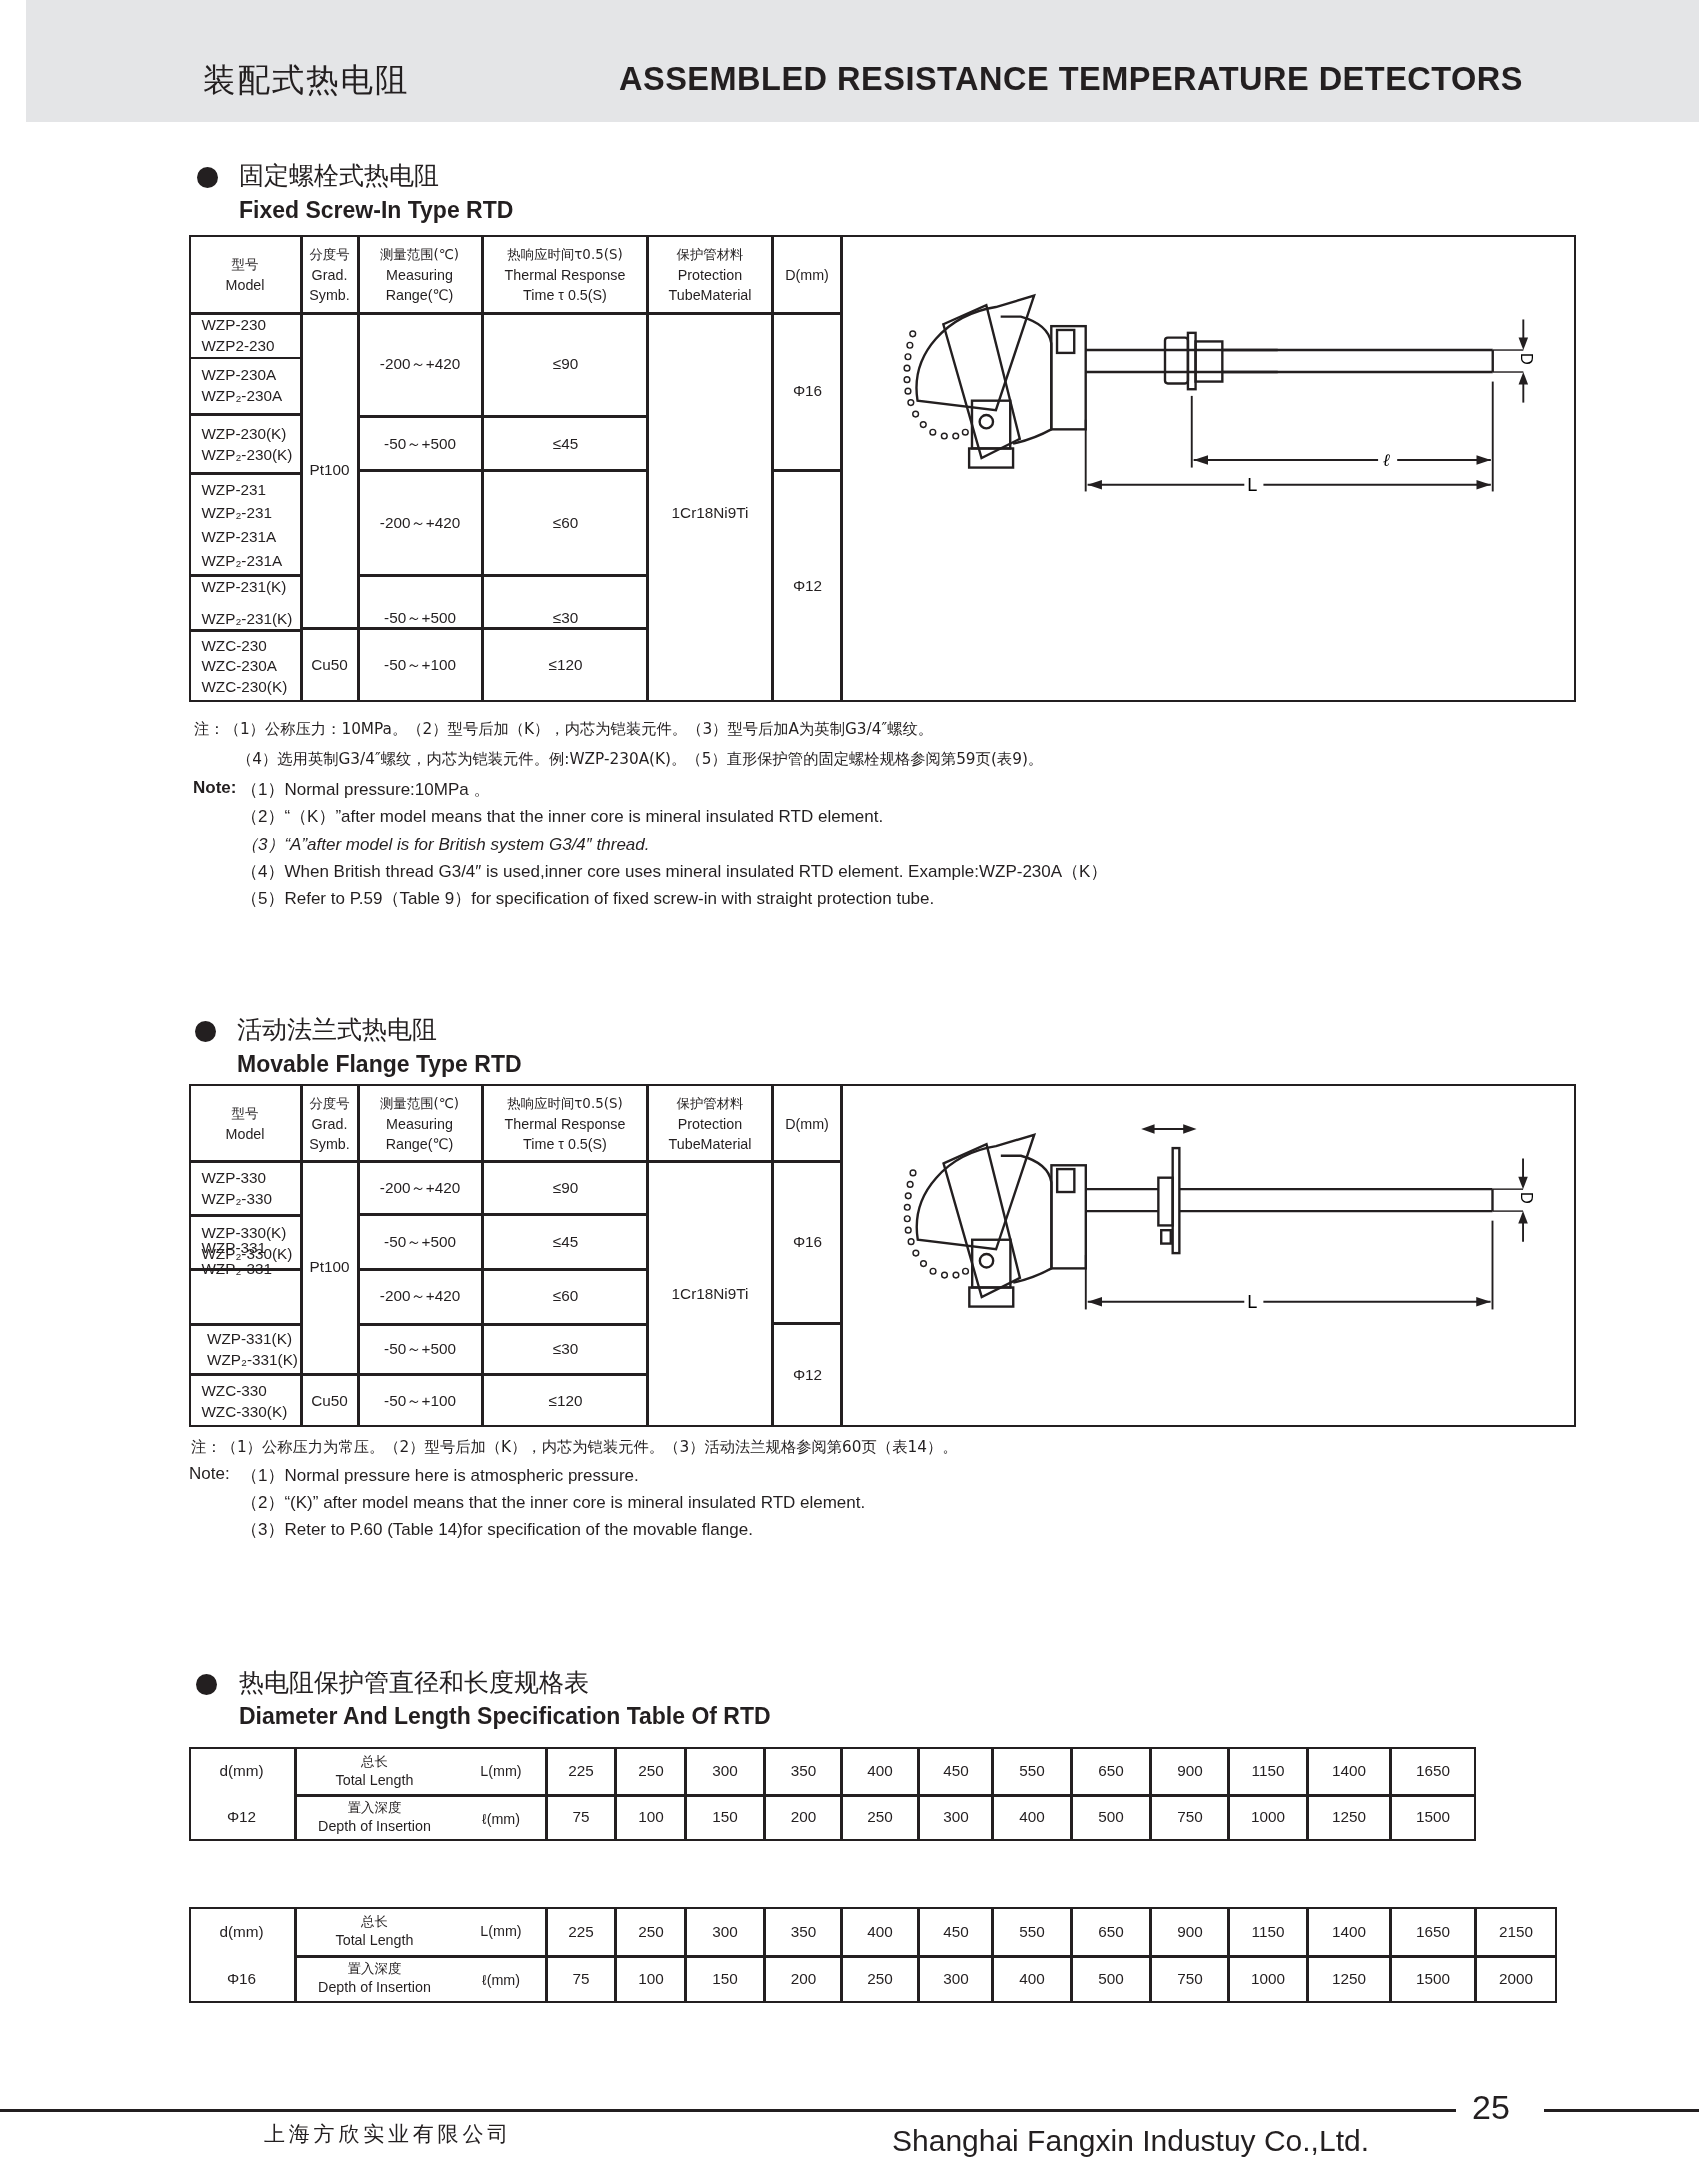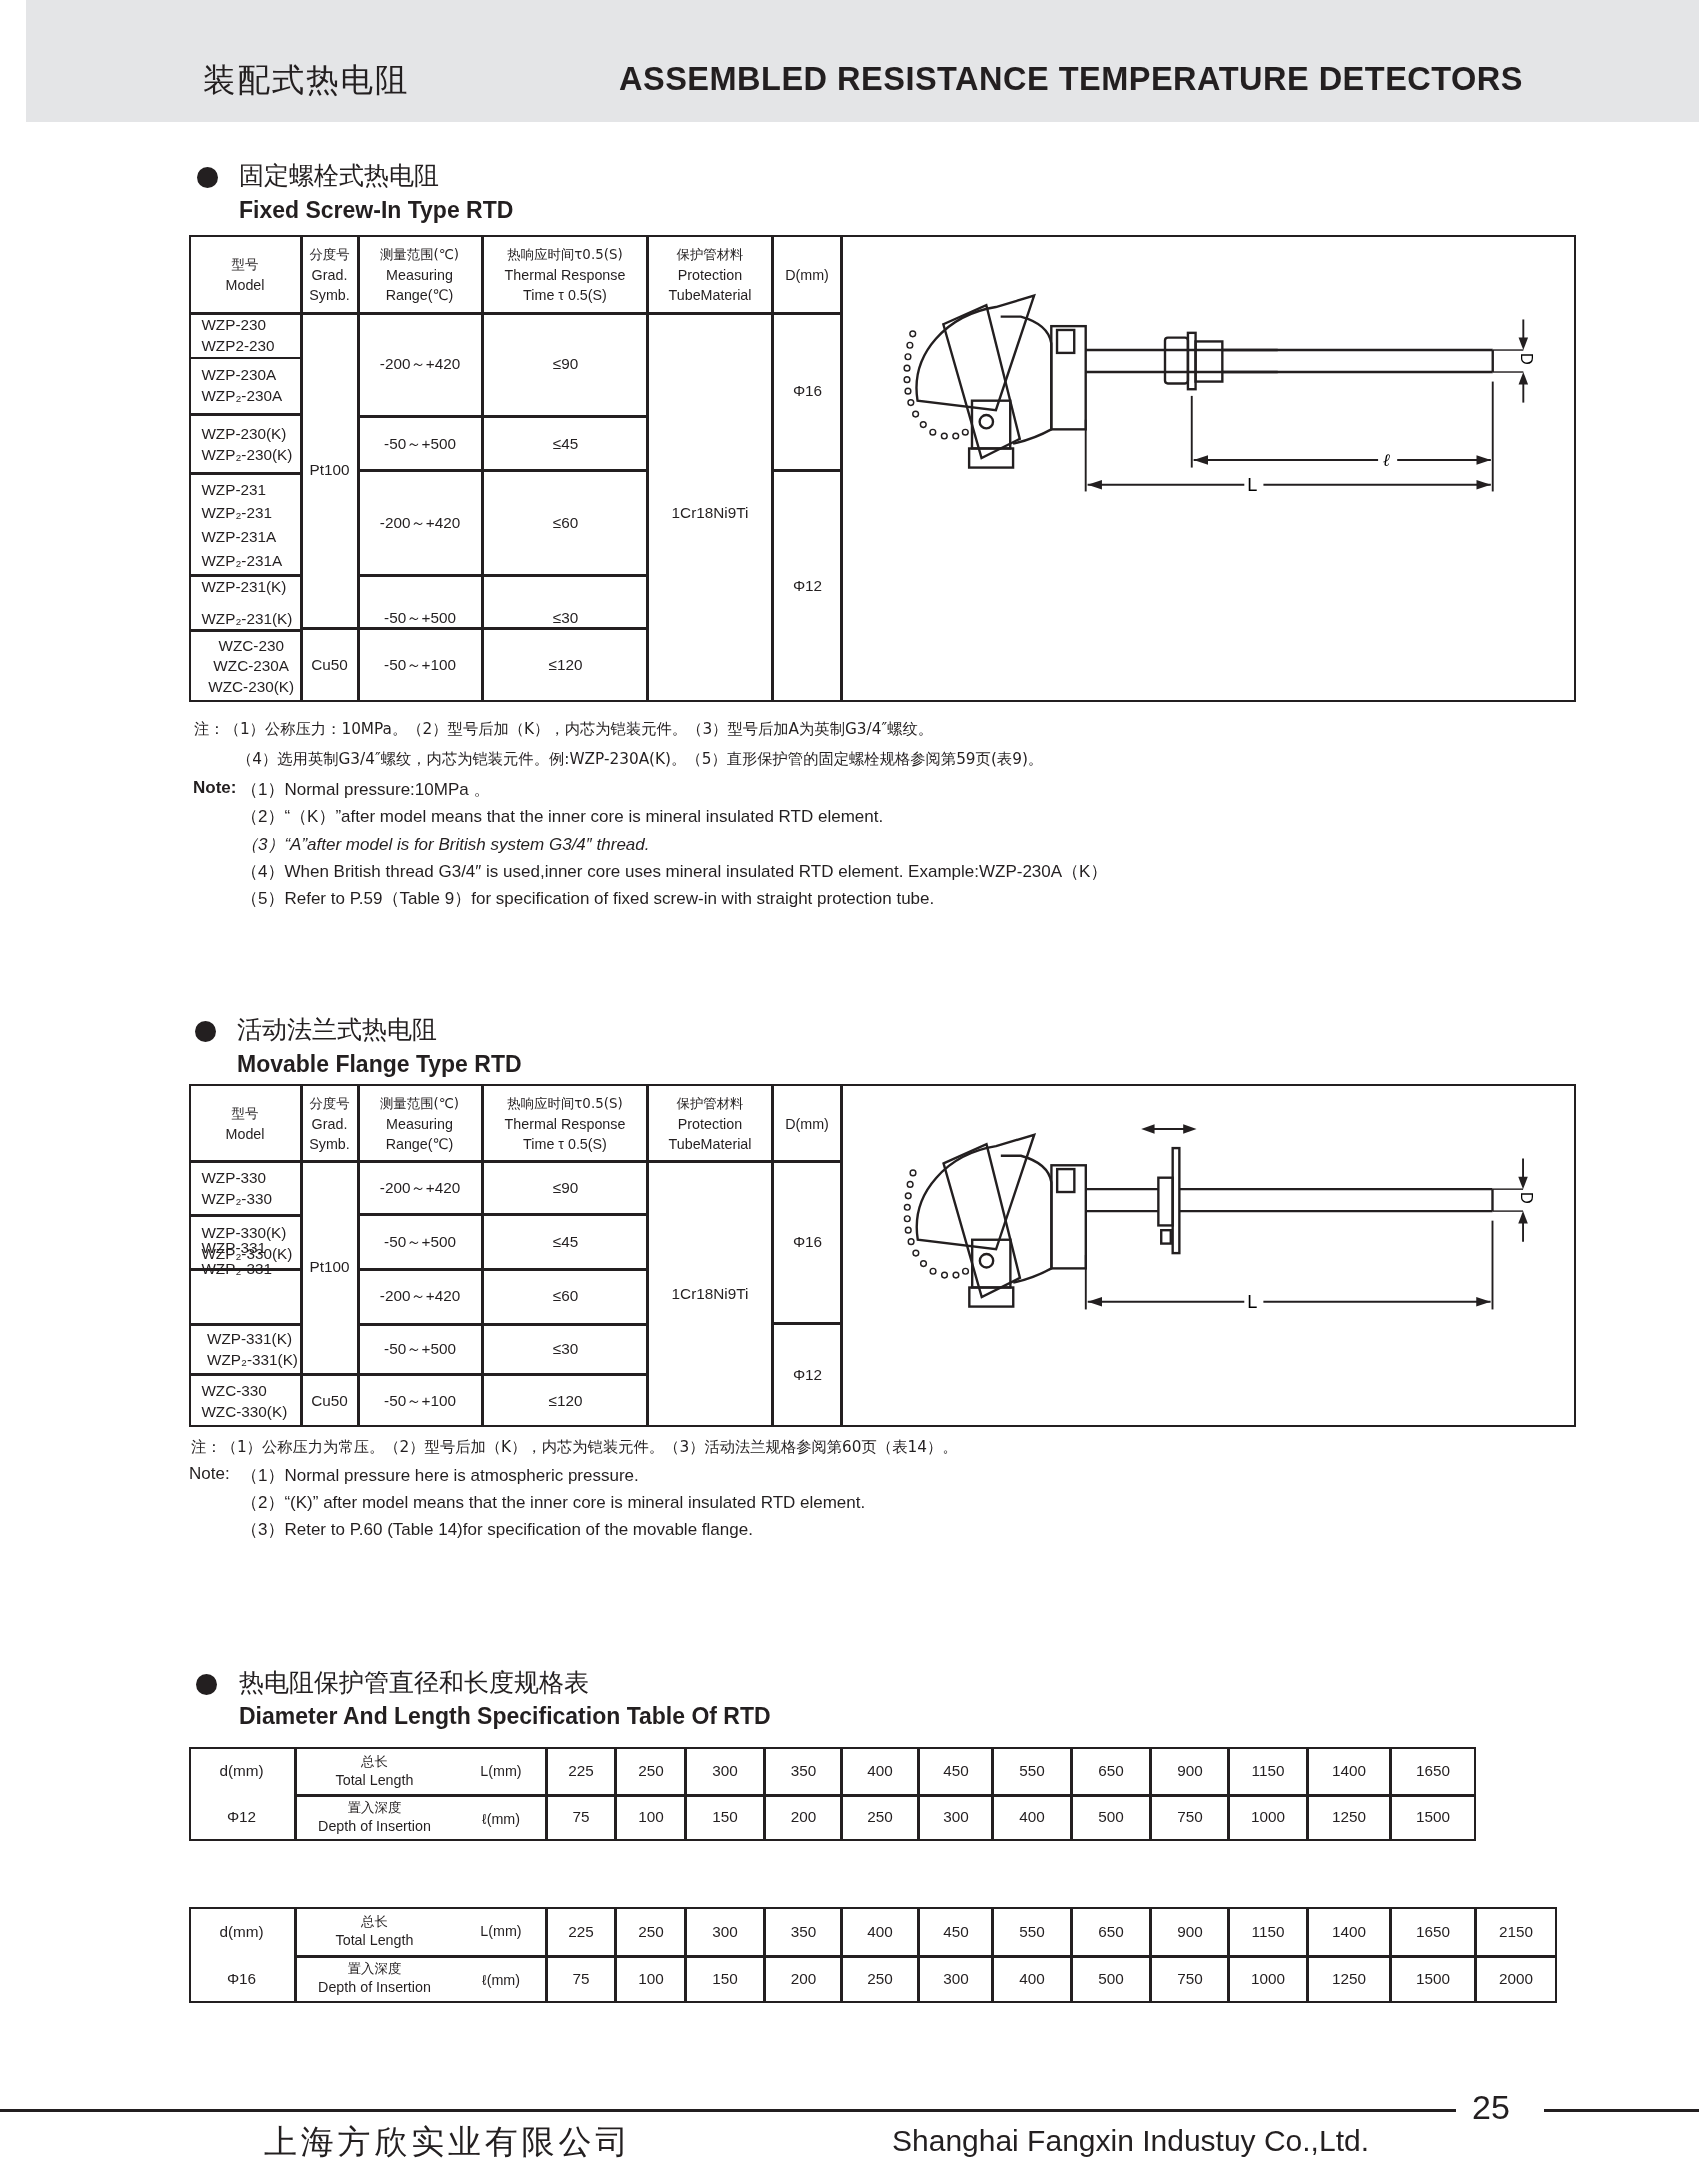--- a/index.html
+++ b/index.html
@@ -12,21 +12,21 @@
   .sec-cn{font-size:25px;font-family:"DejaVu Sans",sans-serif;}
   .sec-en{font-size:23px;font-weight:bold;}
   .tbl{position:absolute;border:2.9px solid #231f20;box-sizing:border-box;background:#fff;}
   .line{position:absolute;background:#231f20;}
   .cell{position:absolute;display:flex;flex-direction:column;align-items:center;justify-content:center;text-align:center;font-size:15.3px;line-height:1.35;}
   .cell.left{align-items:flex-start;padding-left:12.4px;box-sizing:border-box;}
   .hdr{font-size:14.3px;line-height:1.45;}
   .cn{font-family:"DejaVu Sans",sans-serif;font-size:13.4px;}
   .note{position:absolute;font-size:17px;white-space:nowrap;}
   .note .cn18{font-family:"DejaVu Sans",sans-serif;font-size:15.3px;}
-  .foot-cn{left:264px;top:2120px;font-size:33px;letter-spacing:3.8px;font-family:"DejaVu Sans",sans-serif;}
+  .foot-cn{left:264px;top:2120px;font-size:21px;letter-spacing:3.8px;font-family:"DejaVu Sans",sans-serif;}
   .foot-en{left:892px;top:2124px;font-size:30px;}
   .pageno{left:1472px;top:2088px;font-size:34px;}
   svg .st{stroke:#231f20;fill:none;stroke-width:2.5;}
   svg .fl{fill:#231f20;}
 </style>
 </head>
 <body>
 
 <div class="abs band"></div>
 <div class="abs h-cn">装配式热电阻</div>
@@ -105,21 +105,21 @@
 <div class="cell left" style="left:189px;top:475px;width:112px;height:100px;line-height:1.55;">
     <span>WZP-231</span>
     <span>WZP₂-231</span>
     <span>WZP-231A</span>
     <span>WZP₂-231A</span>
   </div>
 <div class="cell left" style="left:189px;top:577px;width:112px;height:53px;gap:11px;">
     <span>WZP-231(K)</span>
     <span>WZP₂-231(K)</span>
   </div>
-<div class="cell left" style="left:189px;top:632px;width:112px;height:69px;align-items:center;">
+<div class="cell left" style="left:189px;top:632px;width:112px;height:69px;">
     <span>WZC-230</span>
     <span>WZC-230A</span>
     <span>WZC-230(K)</span>
   </div>
 
 <div class="cell" style="left:302px;top:314px;width:55px;height:313px;">
     <span>Pt100</span>
   </div>
 <div class="cell" style="left:302px;top:630px;width:55px;height:71px;">
     <span>Cu50</span>

